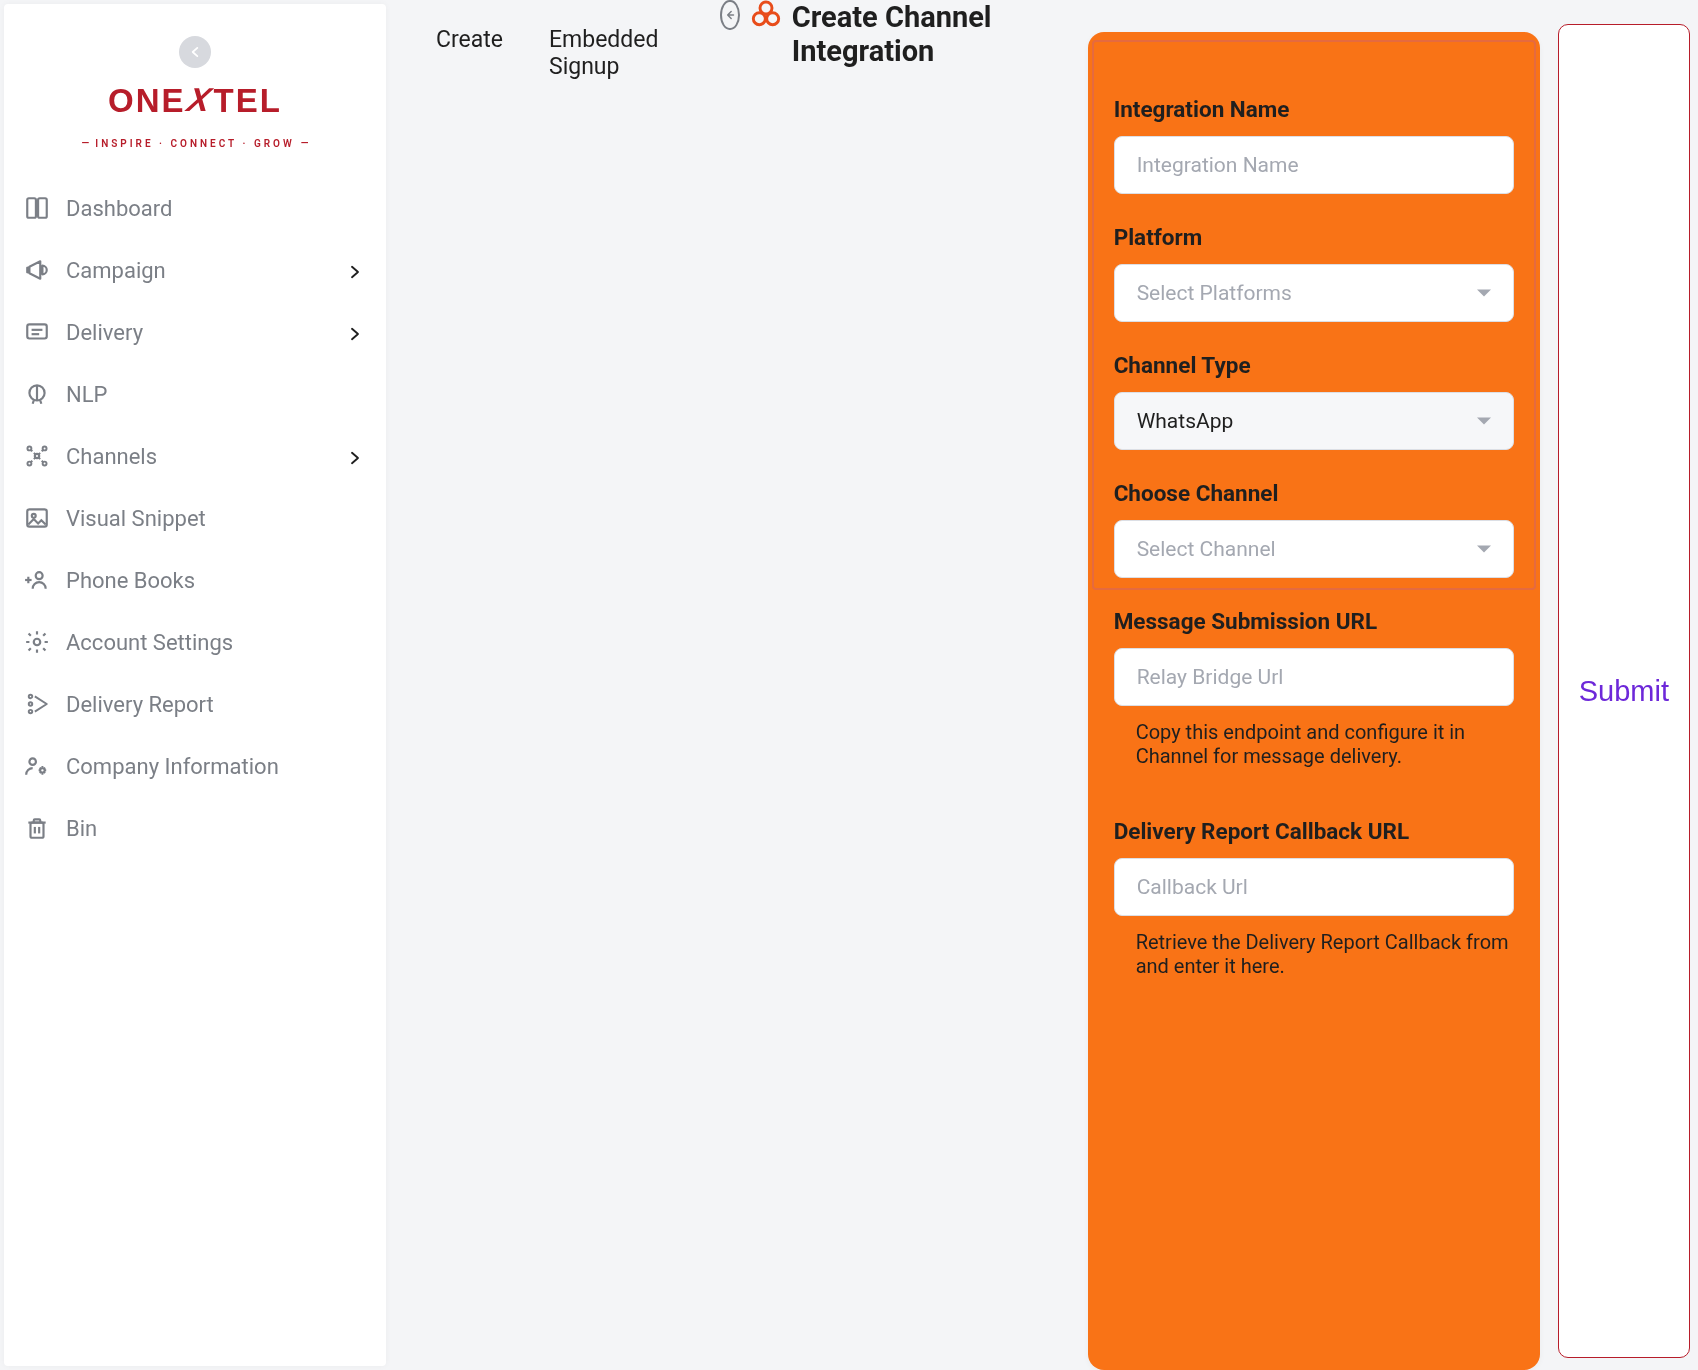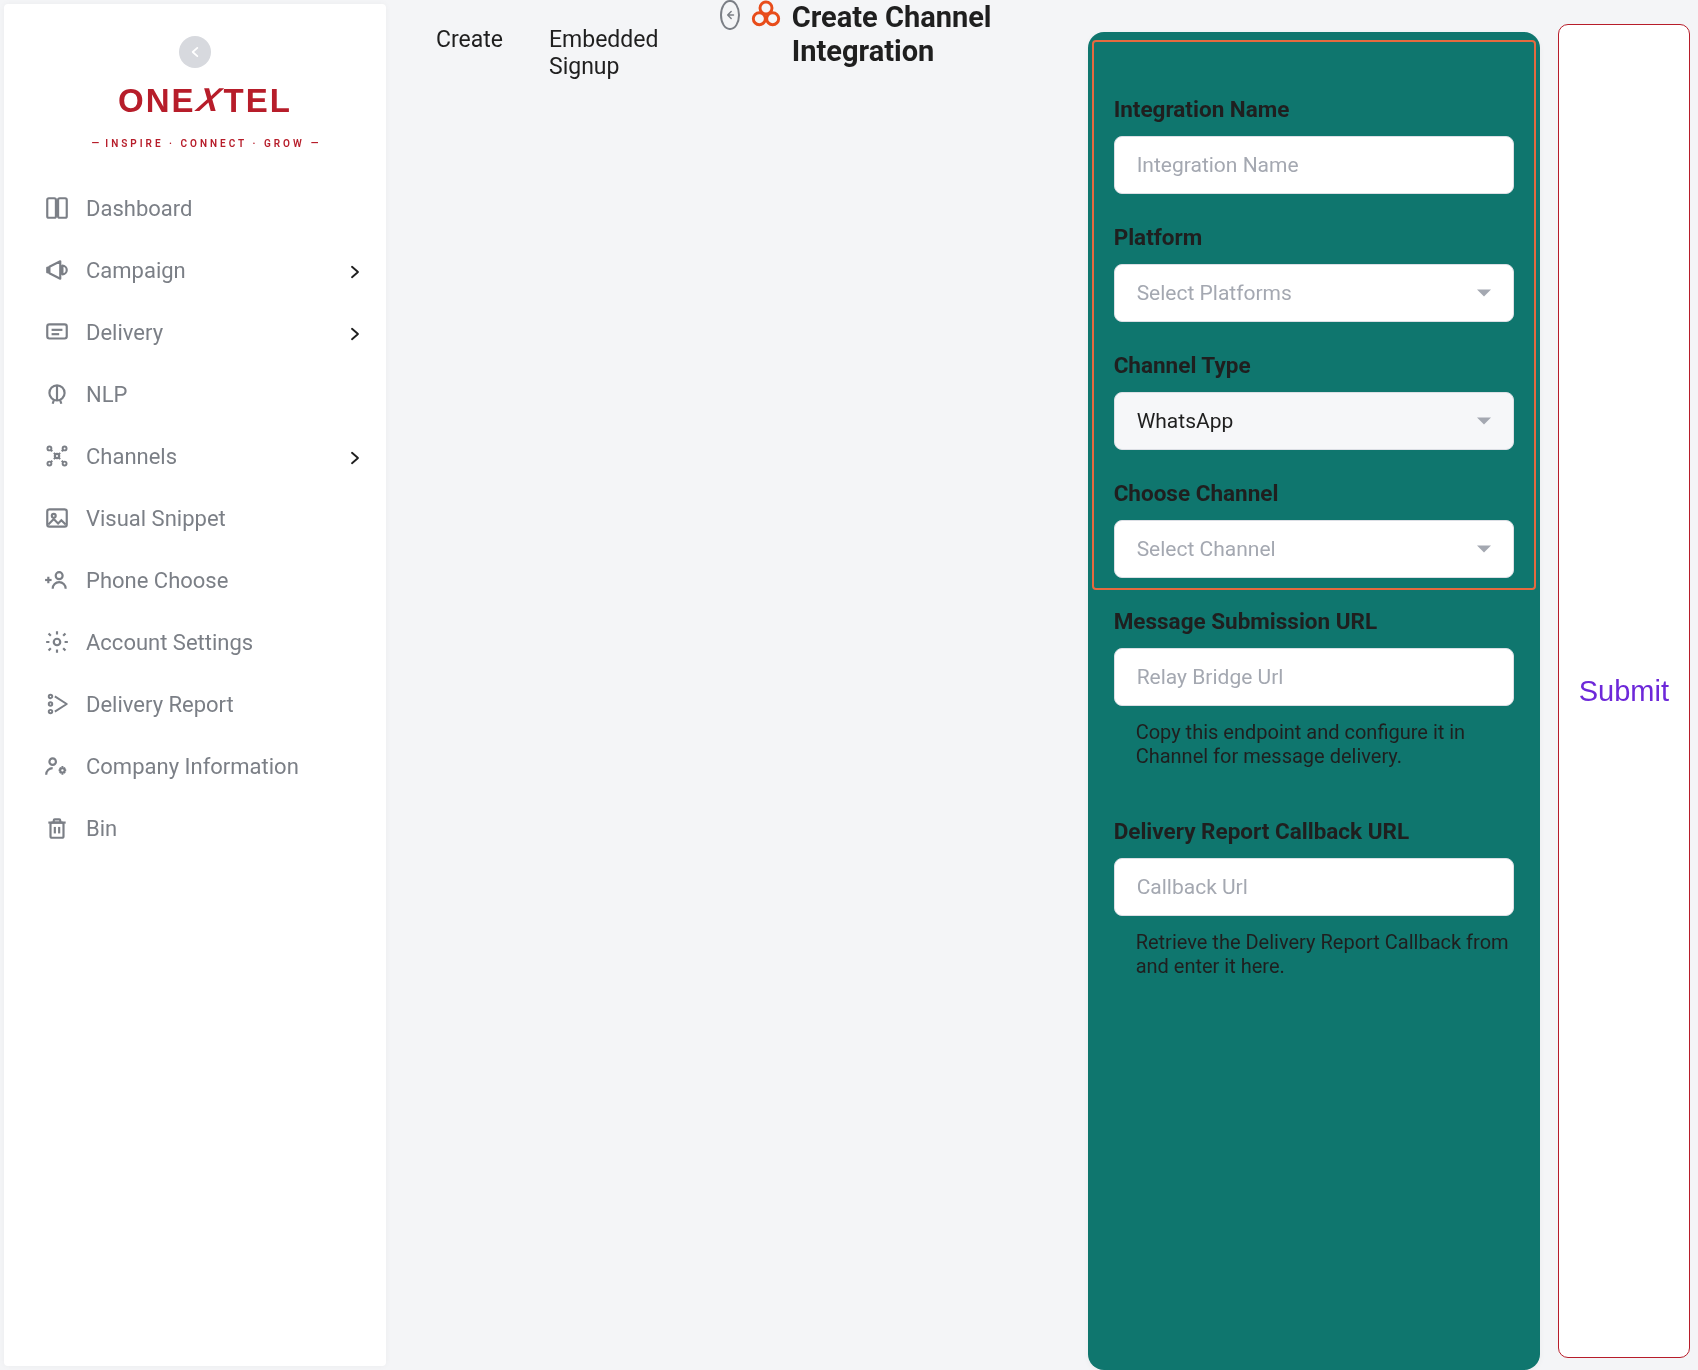--- a/index.html
+++ b/index.html
@@ -14,21 +14,20 @@
   }
 
   .sidebar {
     width: 382px;
     background: #fff;
     border-radius: 4px;
     margin: 4px 0 4px 4px;
     box-shadow: 0 0 6px rgba(0,0,0,0.04);
     padding-top: 18px;
     position: relative;
-    padding-left: 20px;
   }
 
   .collapse-btn {
     position: absolute;
     left: 175px;
     top: 32px;
     width: 32px;
     height: 32px;
     border-radius: 50%;
     background: #d7d9de;
@@ -138,21 +137,21 @@
     font-weight: 700;
     color: #1f1f1f;
   }
   .divider {
     border: none;
     border-top: 1px solid #e3e5ea;
     margin: 0 30px 0 30px;
   }
 
   .form-card {
-    background: #0f766e;
+    background: #f97316;
     border-radius: 16px;
     margin: 32px 18px 0 30px;
     padding: 34px 26px 52px 26px;
     box-shadow: 0 2px 6px rgba(0,0,0,0.04);
     position: relative;
   }
 
   .highlight-box {
     border: 2px solid #e56a3f;
     border-radius: 4px;
@@ -385,21 +384,21 @@
           </svg>
         </span>
         <span>Visual Snippet</span>
       </div>
       <div class="nav-item">
         <span class="icon-slot">
           <svg viewBox="0 0 24 24">
             <use href="#i-person-add"></use>
           </svg>
         </span>
-        <span>Phone Choose</span>
+        <span>Phone Books</span>
       </div>
       <div class="nav-item">
         <span class="icon-slot">
           <svg viewBox="0 0 24 24">
             <use href="#i-gear"></use>
           </svg>
         </span>
         <span>Account Settings</span>
       </div>
       <div class="nav-item">

